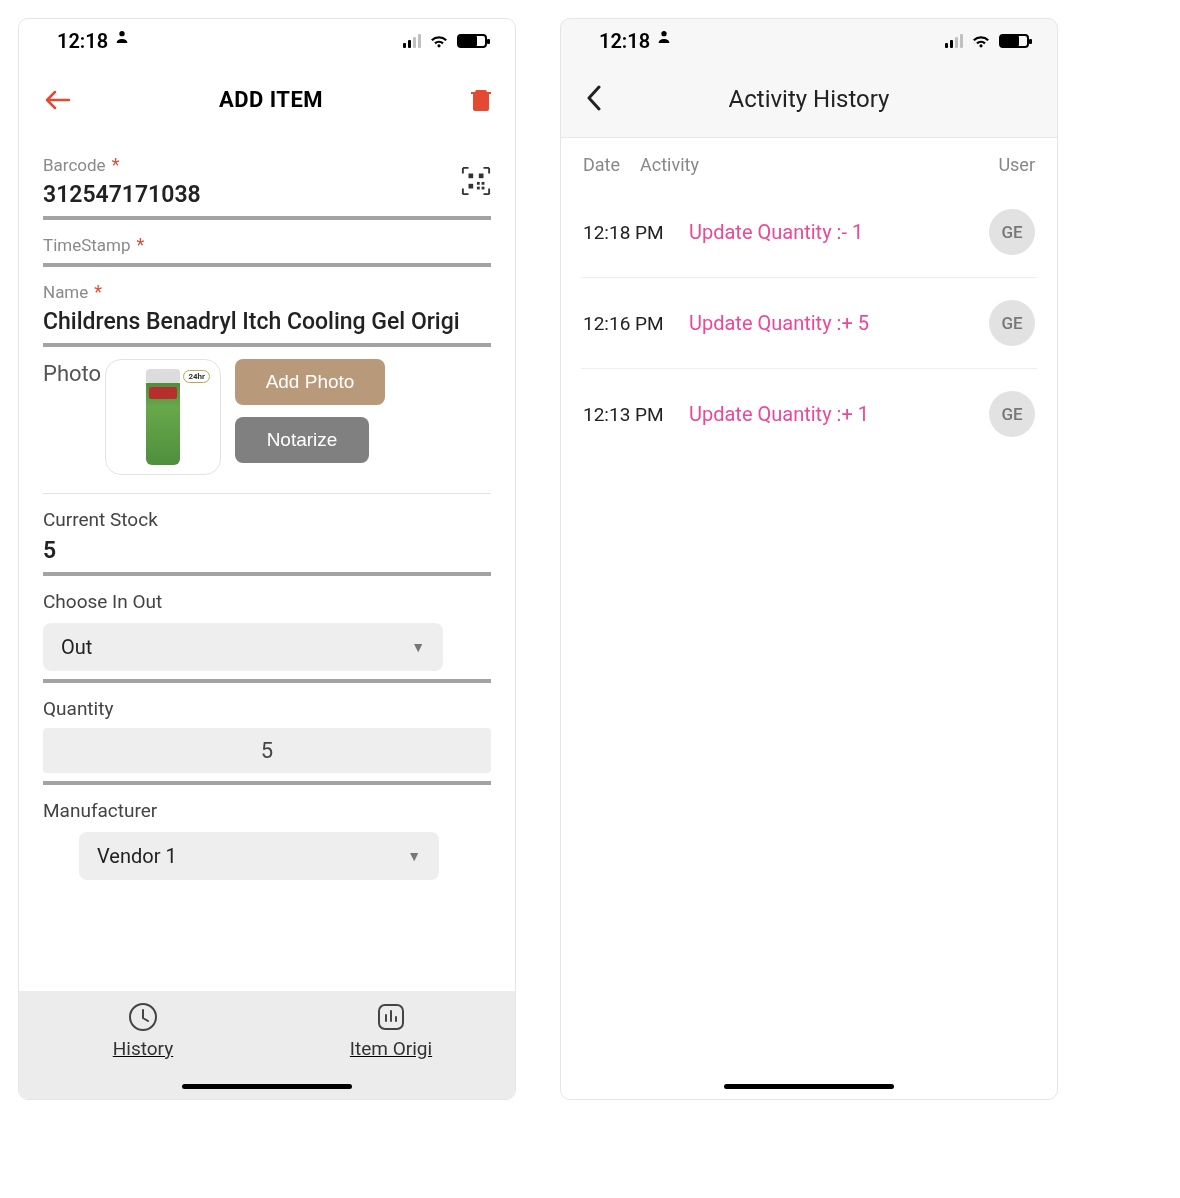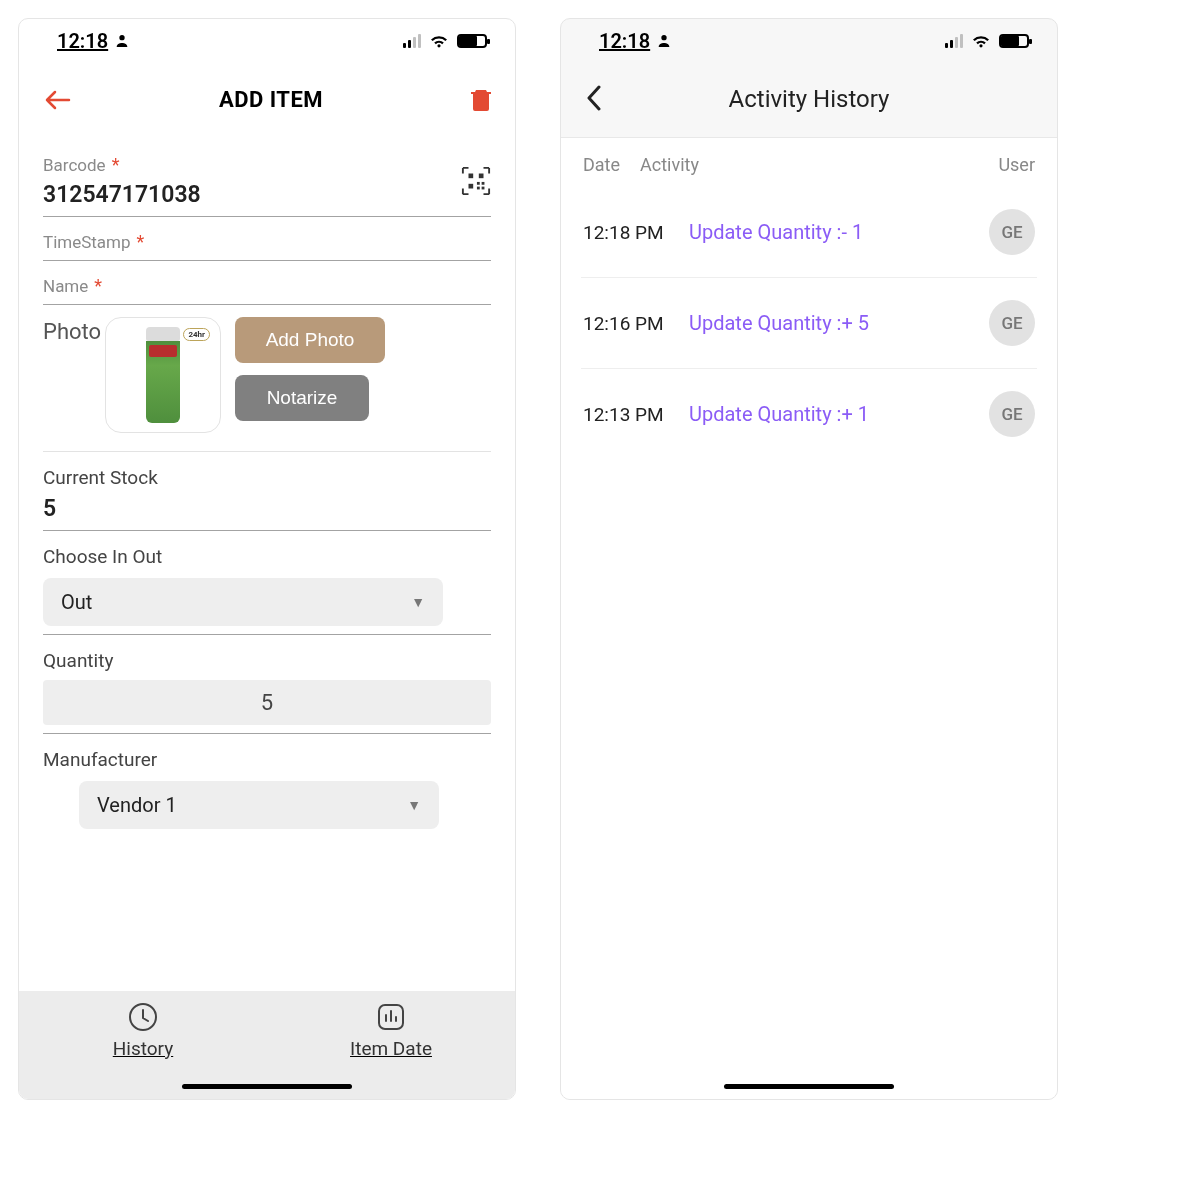--- a/index.html
+++ b/index.html
@@ -29,21 +29,21 @@
   
   .statusbar {
     height: 44px;
     display: flex;
     align-items: center;
     justify-content: space-between;
     padding: 0 28px 0 38px;
     font-size: 20px;
     font-weight: 600;
   }
-  .statusbar .left { display: flex; align-items: center; gap: 6px; text-decoration: underline; }
+  .statusbar .left { display: flex; gap: 6px; }
   .statusbar .right { display: flex; align-items: center; gap: 8px; }
   .signal-bars { display: flex; align-items: flex-end; gap: 2px; height: 14px; }
   .signal-bars span { width: 3px; background: #c0c0c0; border-radius: 1px; }
   .signal-bars span.on { background: #000; }
   .wifi { width: 20px; height: 16px; }
   .battery {
     width: 30px; height: 14px; border: 2px solid #000; border-radius: 4px; position: relative;
   }
   .battery::after {
     content: ""; position: absolute; right: -5px; top: 3px; width: 3px; height: 5px; background: #000; border-radius: 1px;
@@ -57,21 +57,21 @@
     padding: 24px 24px 28px 24px;
   }
   .navheader .title {
     font-size: 22px; font-weight: 700; letter-spacing: 0.5px;
   }
   .back-arrow { color: #e34a33; cursor: pointer; }
   .trash { color: #e34a33; cursor: pointer; }
 
   
   .form { padding: 0 24px; flex: 1; overflow: hidden; }
-  .field { border-bottom: 1px solid #a3a3a3; padding: 14px 0 8px 0; }
+  .field { border-bottom: 4px solid #a3a3a3; padding: 14px 0 8px 0; }
   .field.nobb { border-bottom: none; }
   .field .label { font-size: 17px; color: #8a8a8a; display: flex; align-items: center; gap: 6px; }
   .field .label .req { color: #e34a33; font-size: 18px; }
   .field .value { font-size: 23px; font-weight: 600; color: #222; margin-top: 6px; overflow: hidden; white-space: nowrap; }
   .field-row { display: flex; align-items: center; justify-content: space-between; }
   .qr-icon { width: 30px; height: 30px; color: #333; }
 
   .photo-row { display: flex; align-items: flex-start; gap: 14px; padding: 12px 0 18px 0; border-bottom: 1px solid #e3e3e3; }
   .photo-label { font-size: 22px; color: #555; padding-top: 2px; width: 48px; }
   .photo-thumb {
@@ -127,21 +127,21 @@
     padding: 16px 22px 12px 22px; font-size: 18px; color: #888; background: #fff;
   }
   .history-head .left2 { display: flex; gap: 20px; }
 
   .history-list { background: #fff; flex: 1; padding: 0 20px; }
   .hrow {
     display: flex; align-items: center; padding: 22px 2px;
   }
   .hrow + .hrow { border-top: 1px solid #eee; }
   .hrow .time { width: 106px; font-size: 19px; color: #222; }
-  .hrow .act { flex: 1; font-size: 20px; color: #8b5cf6; }
+  .hrow .act { flex: 1; font-size: 20px; color: #ec4899; }
   .hrow .avatar {
     width: 46px; height: 46px; border-radius: 50%; background: #e2e2e2; color: #777;
     display: flex; align-items: center; justify-content: center; font-size: 17px; font-weight: 500;
   }
 </style>
 </head>
 <body>
 
 <div class="phone">
 
@@ -207,20 +207,21 @@
           <span>TimeStamp</span>
           <span class="req">*</span>
         </div>
     </div>
 
     <div class="field">
       <div class="label">
           <span>Name</span>
           <span class="req">*</span>
         </div>
+      <div class="value" style="font-weight:500;">Childrens Benadryl Itch Cooling Gel Origi</div>
     </div>
 
     <div class="photo-row">
       <div class="photo-label">Photo</div>
       <div class="photo-thumb">
         <div class="tube">
           <div class="cap"></div>
             <div class="body"></div>
             <div class="label"></div>
         </div>
@@ -265,21 +266,21 @@
           <circle cx="16" cy="16" r="13" stroke="#444" stroke-width="2" fill="none"></circle>
           <path d="M16 9v8l5 3" stroke="#444" stroke-width="2" fill="none" stroke-linecap="round"></path>
         </svg>
       <span>History</span>
     </div>
     <div class="tab">
       <svg class="icn" viewBox="0 0 32 32">
           <rect x="4" y="4" width="24" height="24" rx="6" stroke="#444" stroke-width="2" fill="none"></rect>
           <path d="M11 20v-6M16 20v-10M21 20v-4" stroke="#444" stroke-width="2" stroke-linecap="round"></path>
         </svg>
-      <span>Item Date</span>
+      <span>Item Origi</span>
     </div>
   </div>
 
   <div class="home-indicator"></div>
 </div>
 
 <div class="phone phone2">
 
   <div class="statusbar">
     <div class="left">

